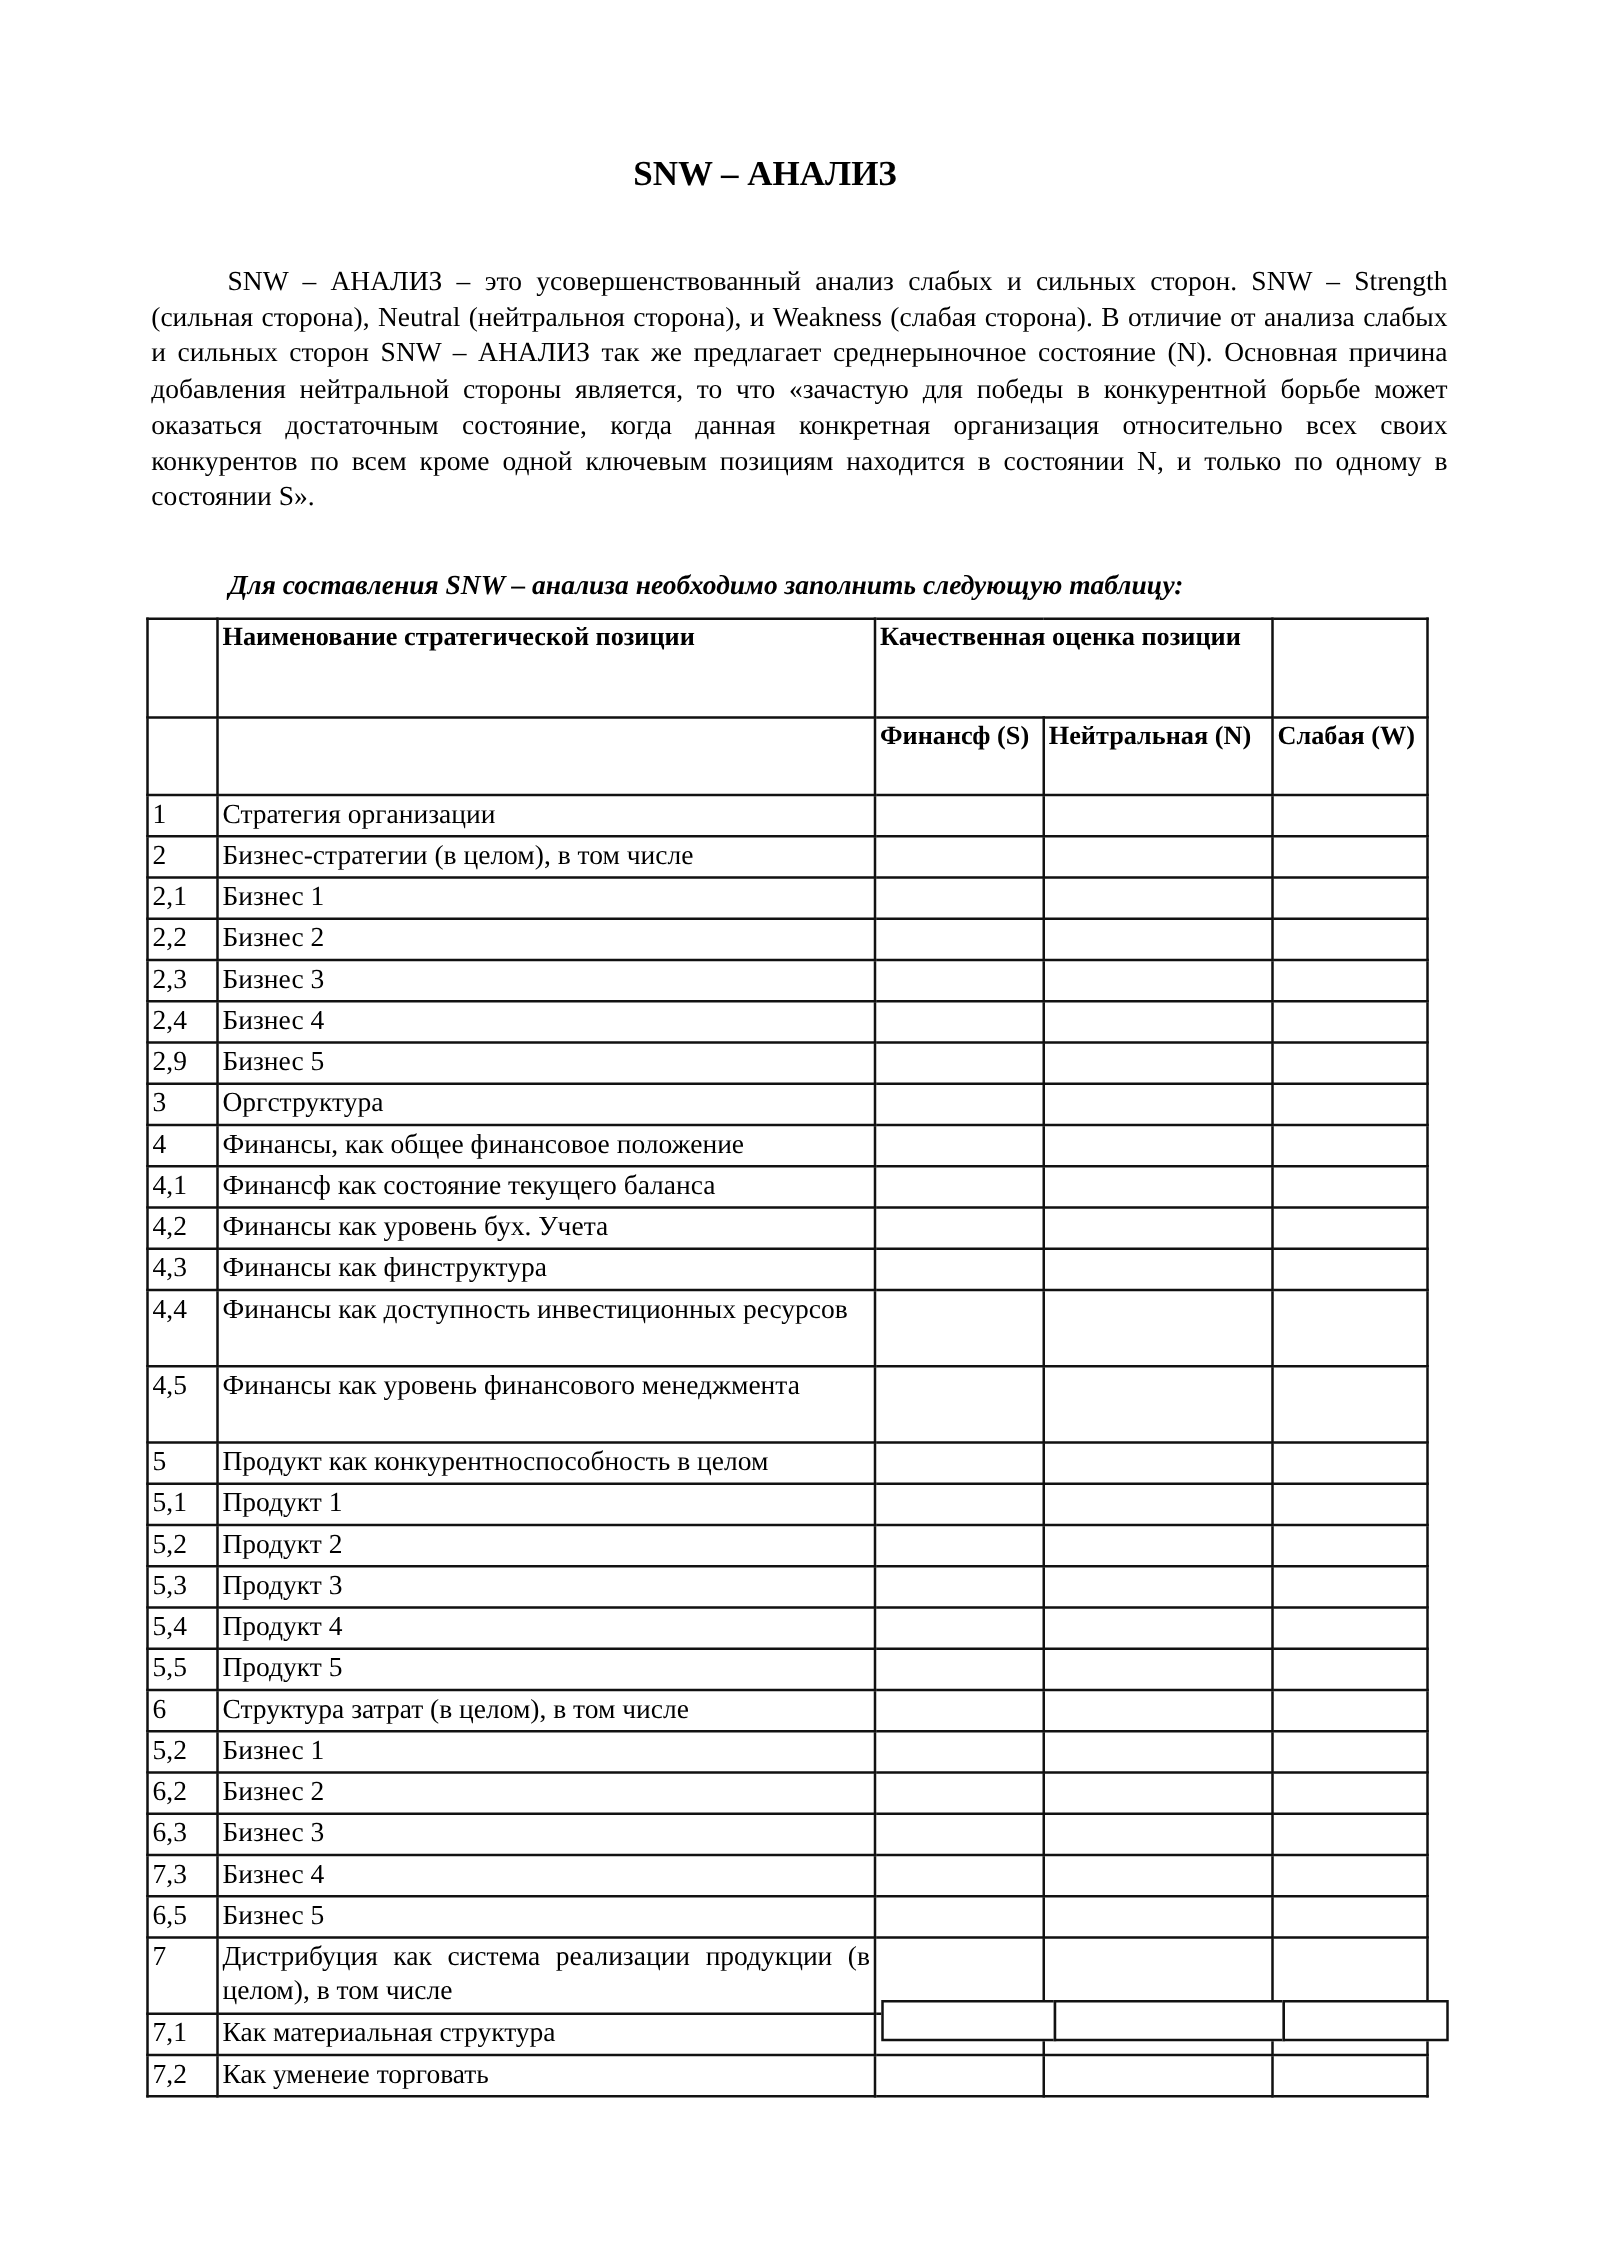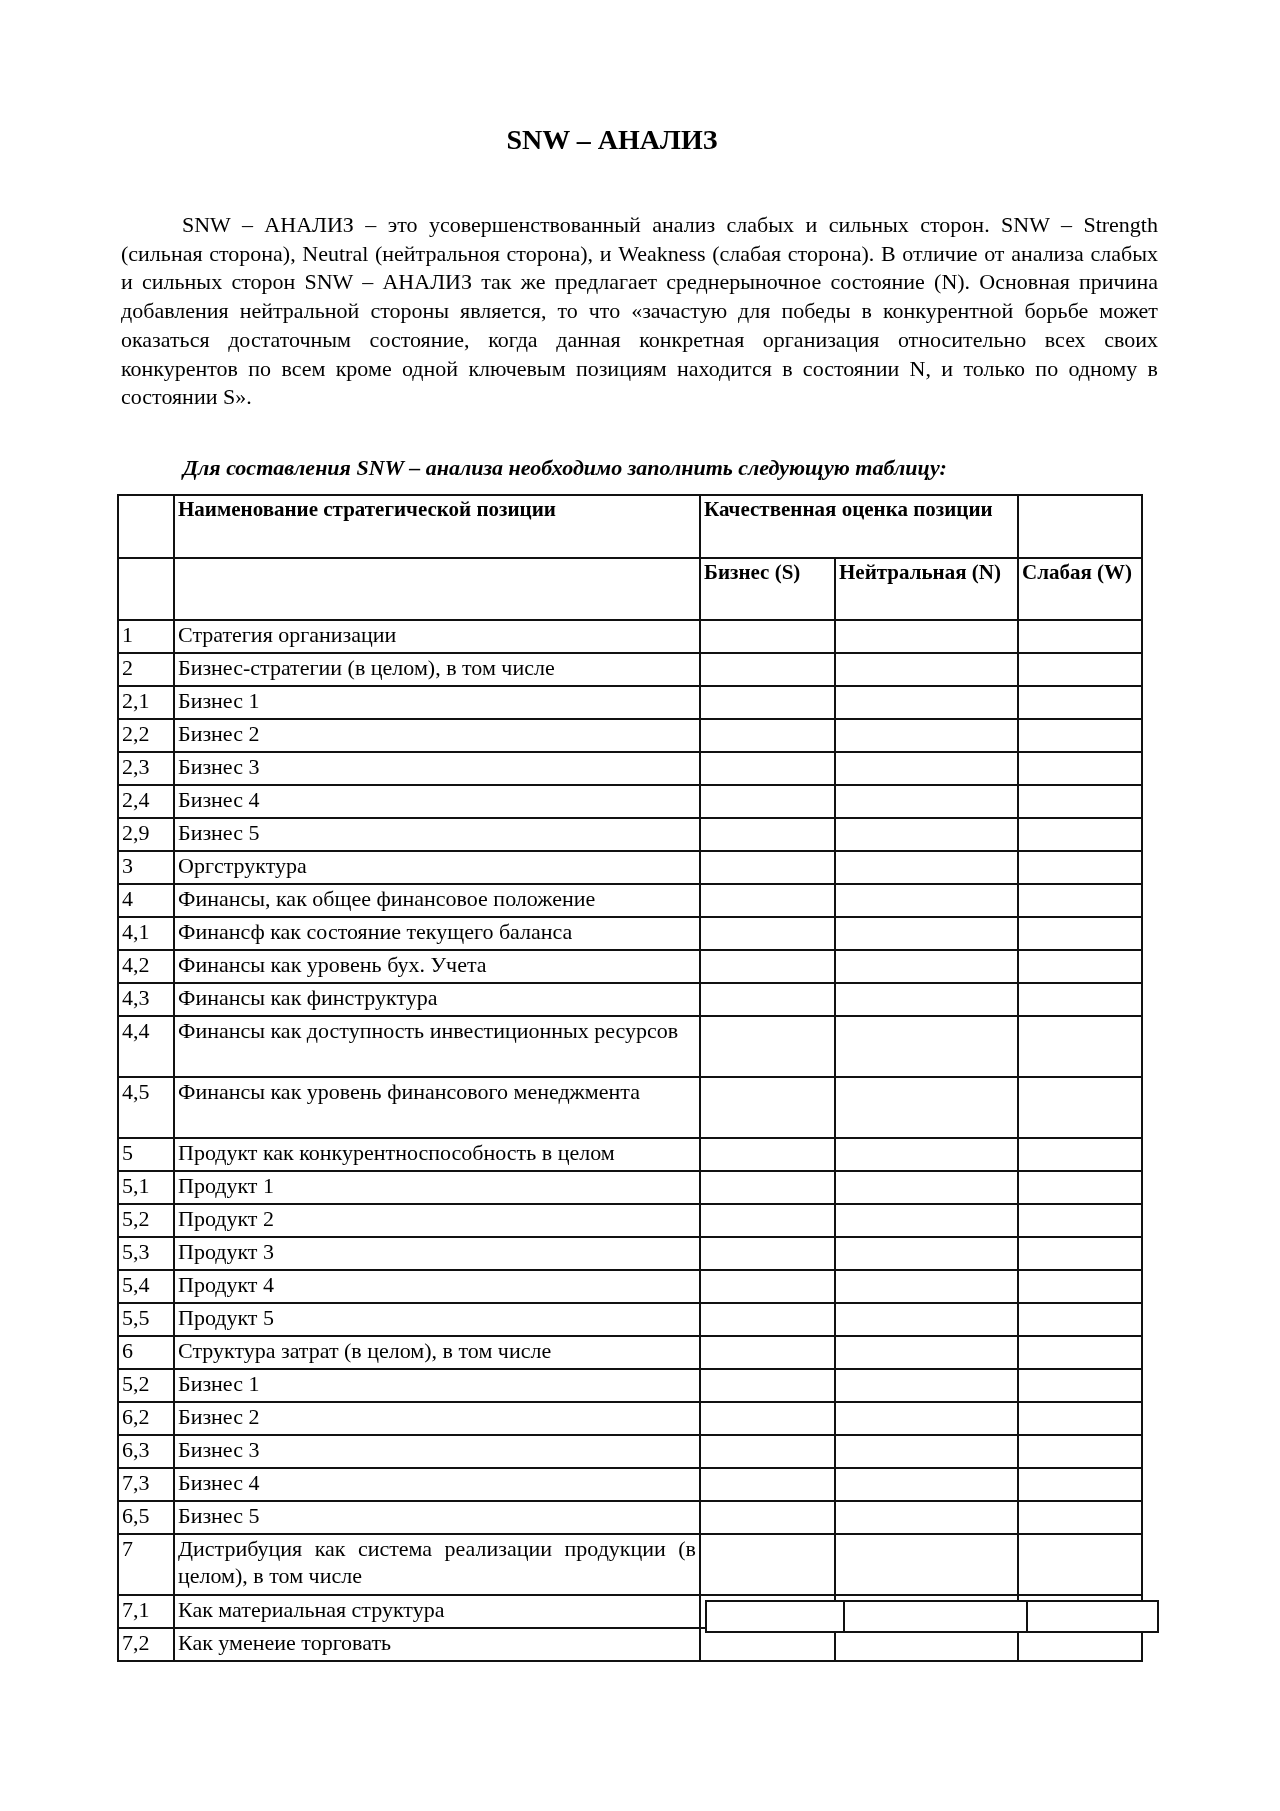--- a/index.html
+++ b/index.html
@@ -15,21 +15,21 @@
   table.snw { position: absolute; left: 117px; top: 494px; border-collapse: collapse;
               table-layout: fixed; width: 1024px; font-size: 22px; }
   table.snw td { border: 2px solid #111; padding: 0 3px 0 3px; vertical-align: top;
                  line-height: 27px; overflow: hidden; }
   table.snw col.c0 { width: 56px; }
   table.snw col.c1 { width: 526px; }
   table.snw col.c2 { width: 135px; }
   table.snw col.c3 { width: 183px; }
   table.snw col.c4 { width: 124px; }
   .hdr td { font-weight: bold; font-size: 21px; line-height: 26px; padding-top: 3px; }
-  .hdr1 { height: 63px; }
+  .hdr1 { height: 79px; }
   .hdr2 { height: 62px; }
   tr.r1 { height: 33px; }
   tr.r2 { height: 61px; margin-top: 46px; }
   td.name { text-align: justify; text-align-last: left; }
   td.num { padding-left: 2px; padding-right: 0; }
   .justify-line { text-align: justify; text-align-last: left; }
   
   .shift-wrap { position: absolute; left: 699px; top: 1600px; height: 33px; width: 460px; }
   .shift-box { position: absolute; top: 0; height: 33px; box-sizing: border-box;
                border: 2px solid #111; background: #fff; }
@@ -54,21 +54,21 @@
   <tbody id="snw-body">
     <tr class="hdr hdr1">
       <td></td>
       <td>Наименование стратегической позиции</td>
       <td colspan="2" class="justify-line">Качественная оценка позиции</td>
       <td></td>
     </tr>
     <tr class="hdr hdr2">
       <td></td>
       <td></td>
-      <td>Бизнес (S)</td>
+      <td>Финансф (S)</td>
       <td>Нейтральная (N)</td>
       <td>Слабая (W)</td>
     </tr>
   <tr class="r1">
         <td class="num">1</td>
         <td class="name">Стратегия организации</td>
         <td></td>
         <td></td>
         <td></td>
       </tr>

